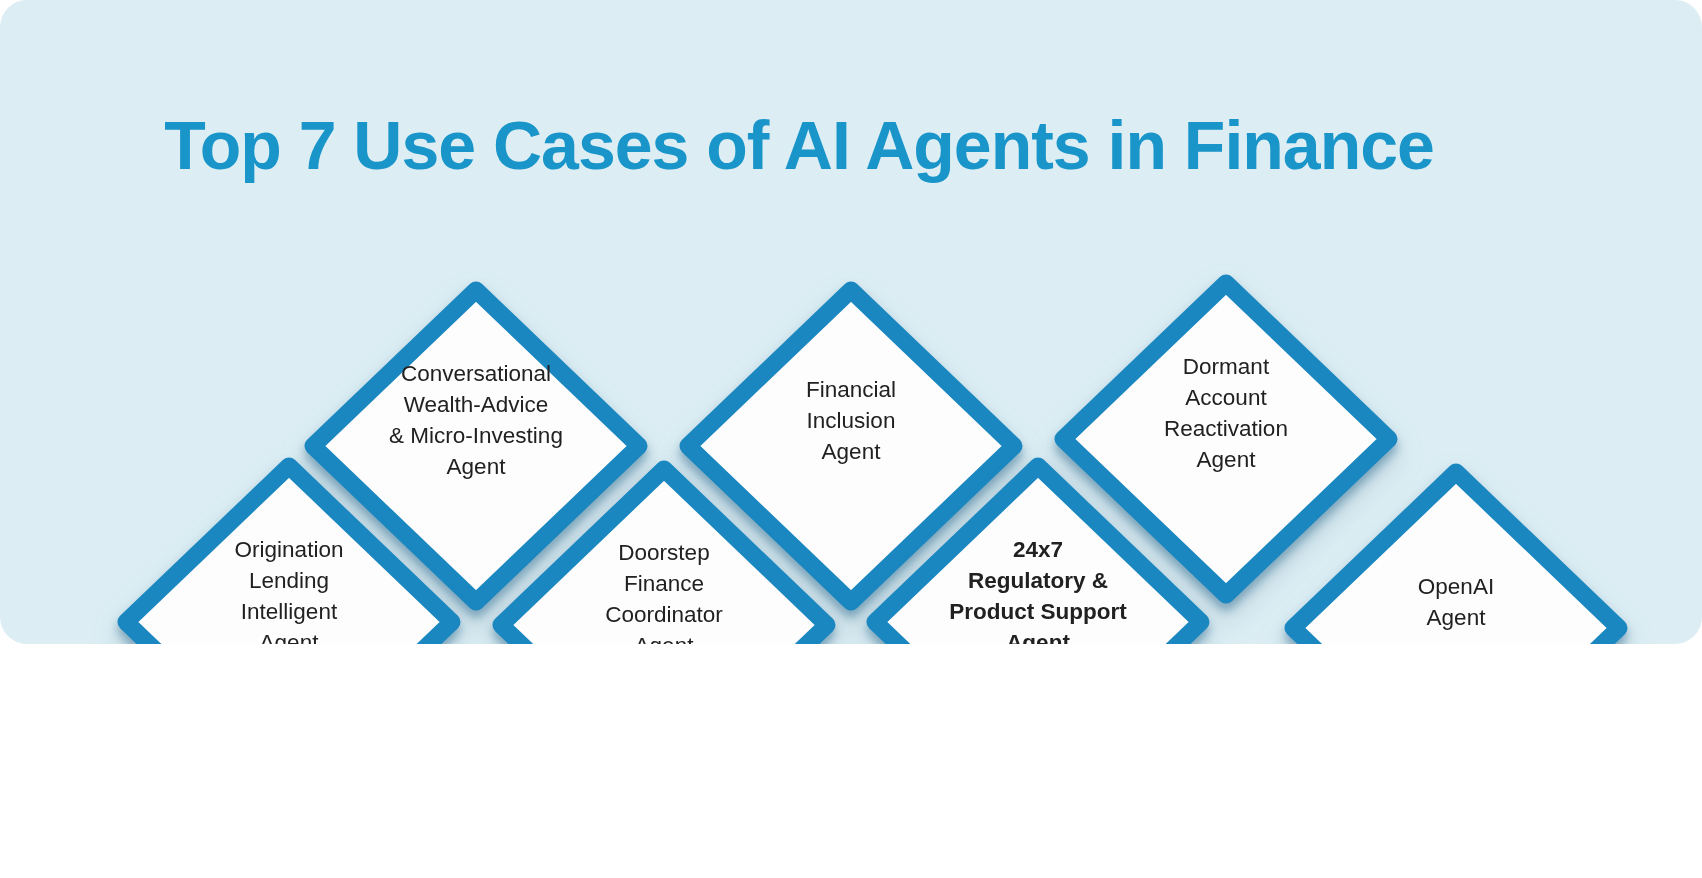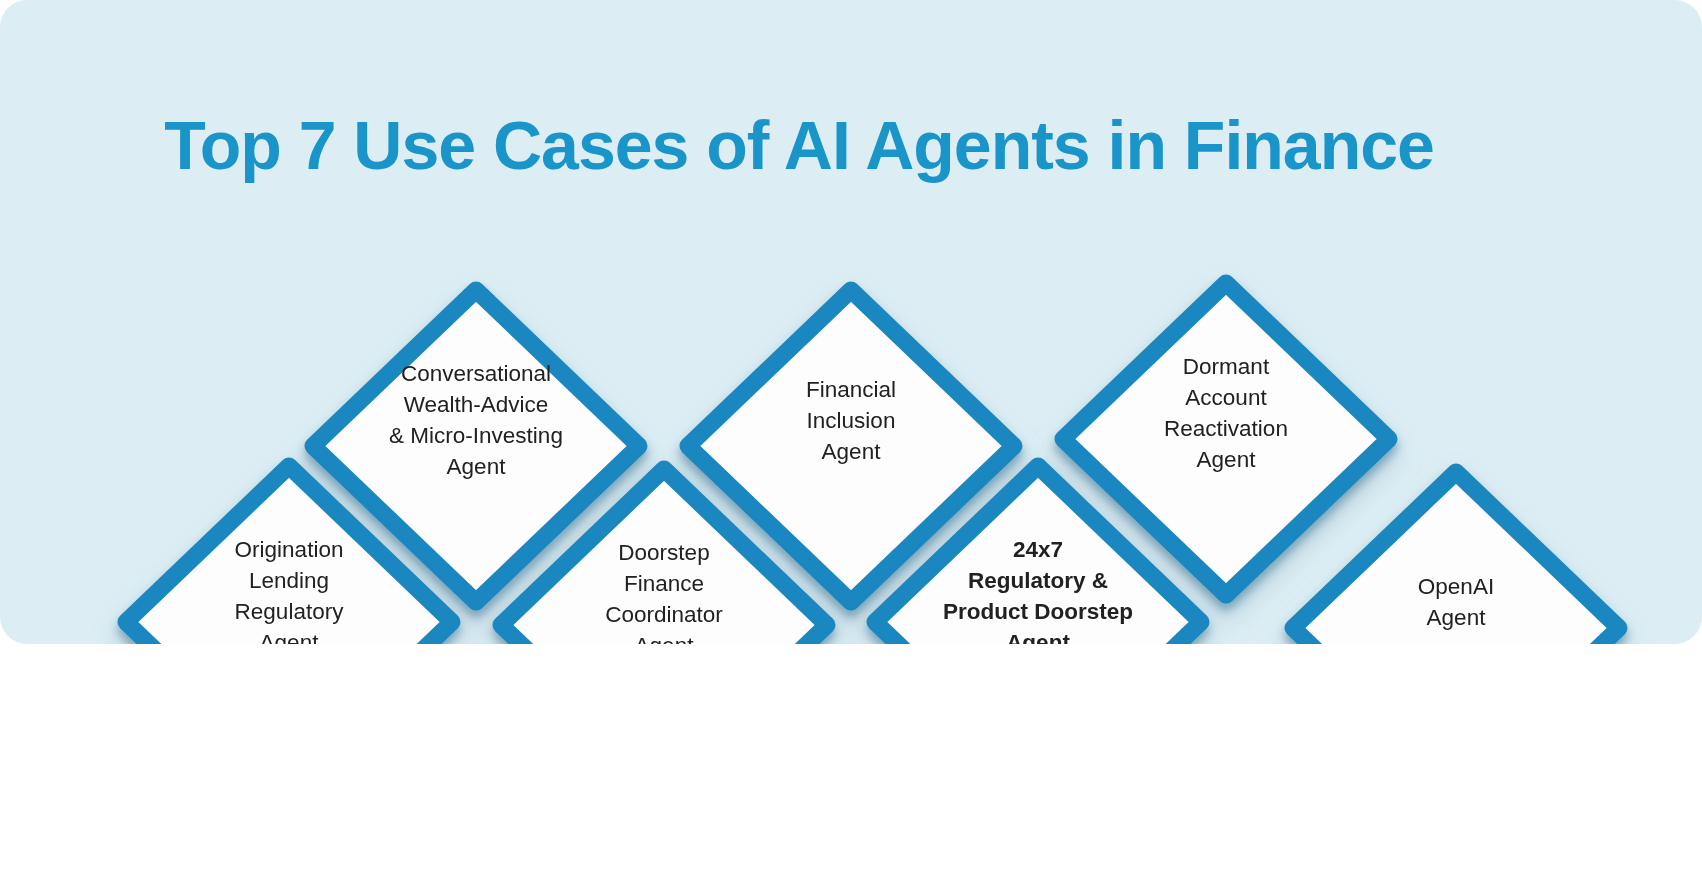--- a/index.html
+++ b/index.html
@@ -65,21 +65,21 @@
 
   <div class="title">Top 7 Use Cases of AI Agents in Finance</div>
 
   <div class="diamond d1">
     <svg width="344" height="330" viewBox="0 0 344 330">
       <polygon points="172,9 335,165 172,321 9,165"></polygon>
     </svg>
     <div class="label">
       <div>Origination</div>
       <div>Lending</div>
-      <div>Regulatory</div>
+      <div>Intelligent</div>
       <div>Agent</div>
     </div>
   </div>
 
   <div class="diamond d2">
     <svg width="344" height="330" viewBox="0 0 344 330">
       <polygon points="172,9 335,165 172,321 9,165"></polygon>
     </svg>
     <div class="label">
       <div>Conversational</div>
@@ -112,21 +112,21 @@
     </div>
   </div>
 
   <div class="diamond d5">
     <svg width="344" height="330" viewBox="0 0 344 330">
       <polygon points="172,9 335,165 172,321 9,165"></polygon>
     </svg>
     <div class="label">
       <div>24x7</div>
       <div>Regulatory &amp;</div>
-      <div>Product Doorstep</div>
+      <div>Product Support</div>
       <div>Agent</div>
     </div>
   </div>
 
   <div class="diamond d6">
     <svg width="344" height="330" viewBox="0 0 344 330">
       <polygon points="172,9 335,165 172,321 9,165"></polygon>
     </svg>
     <div class="label">
       <div>Dormant</div>

